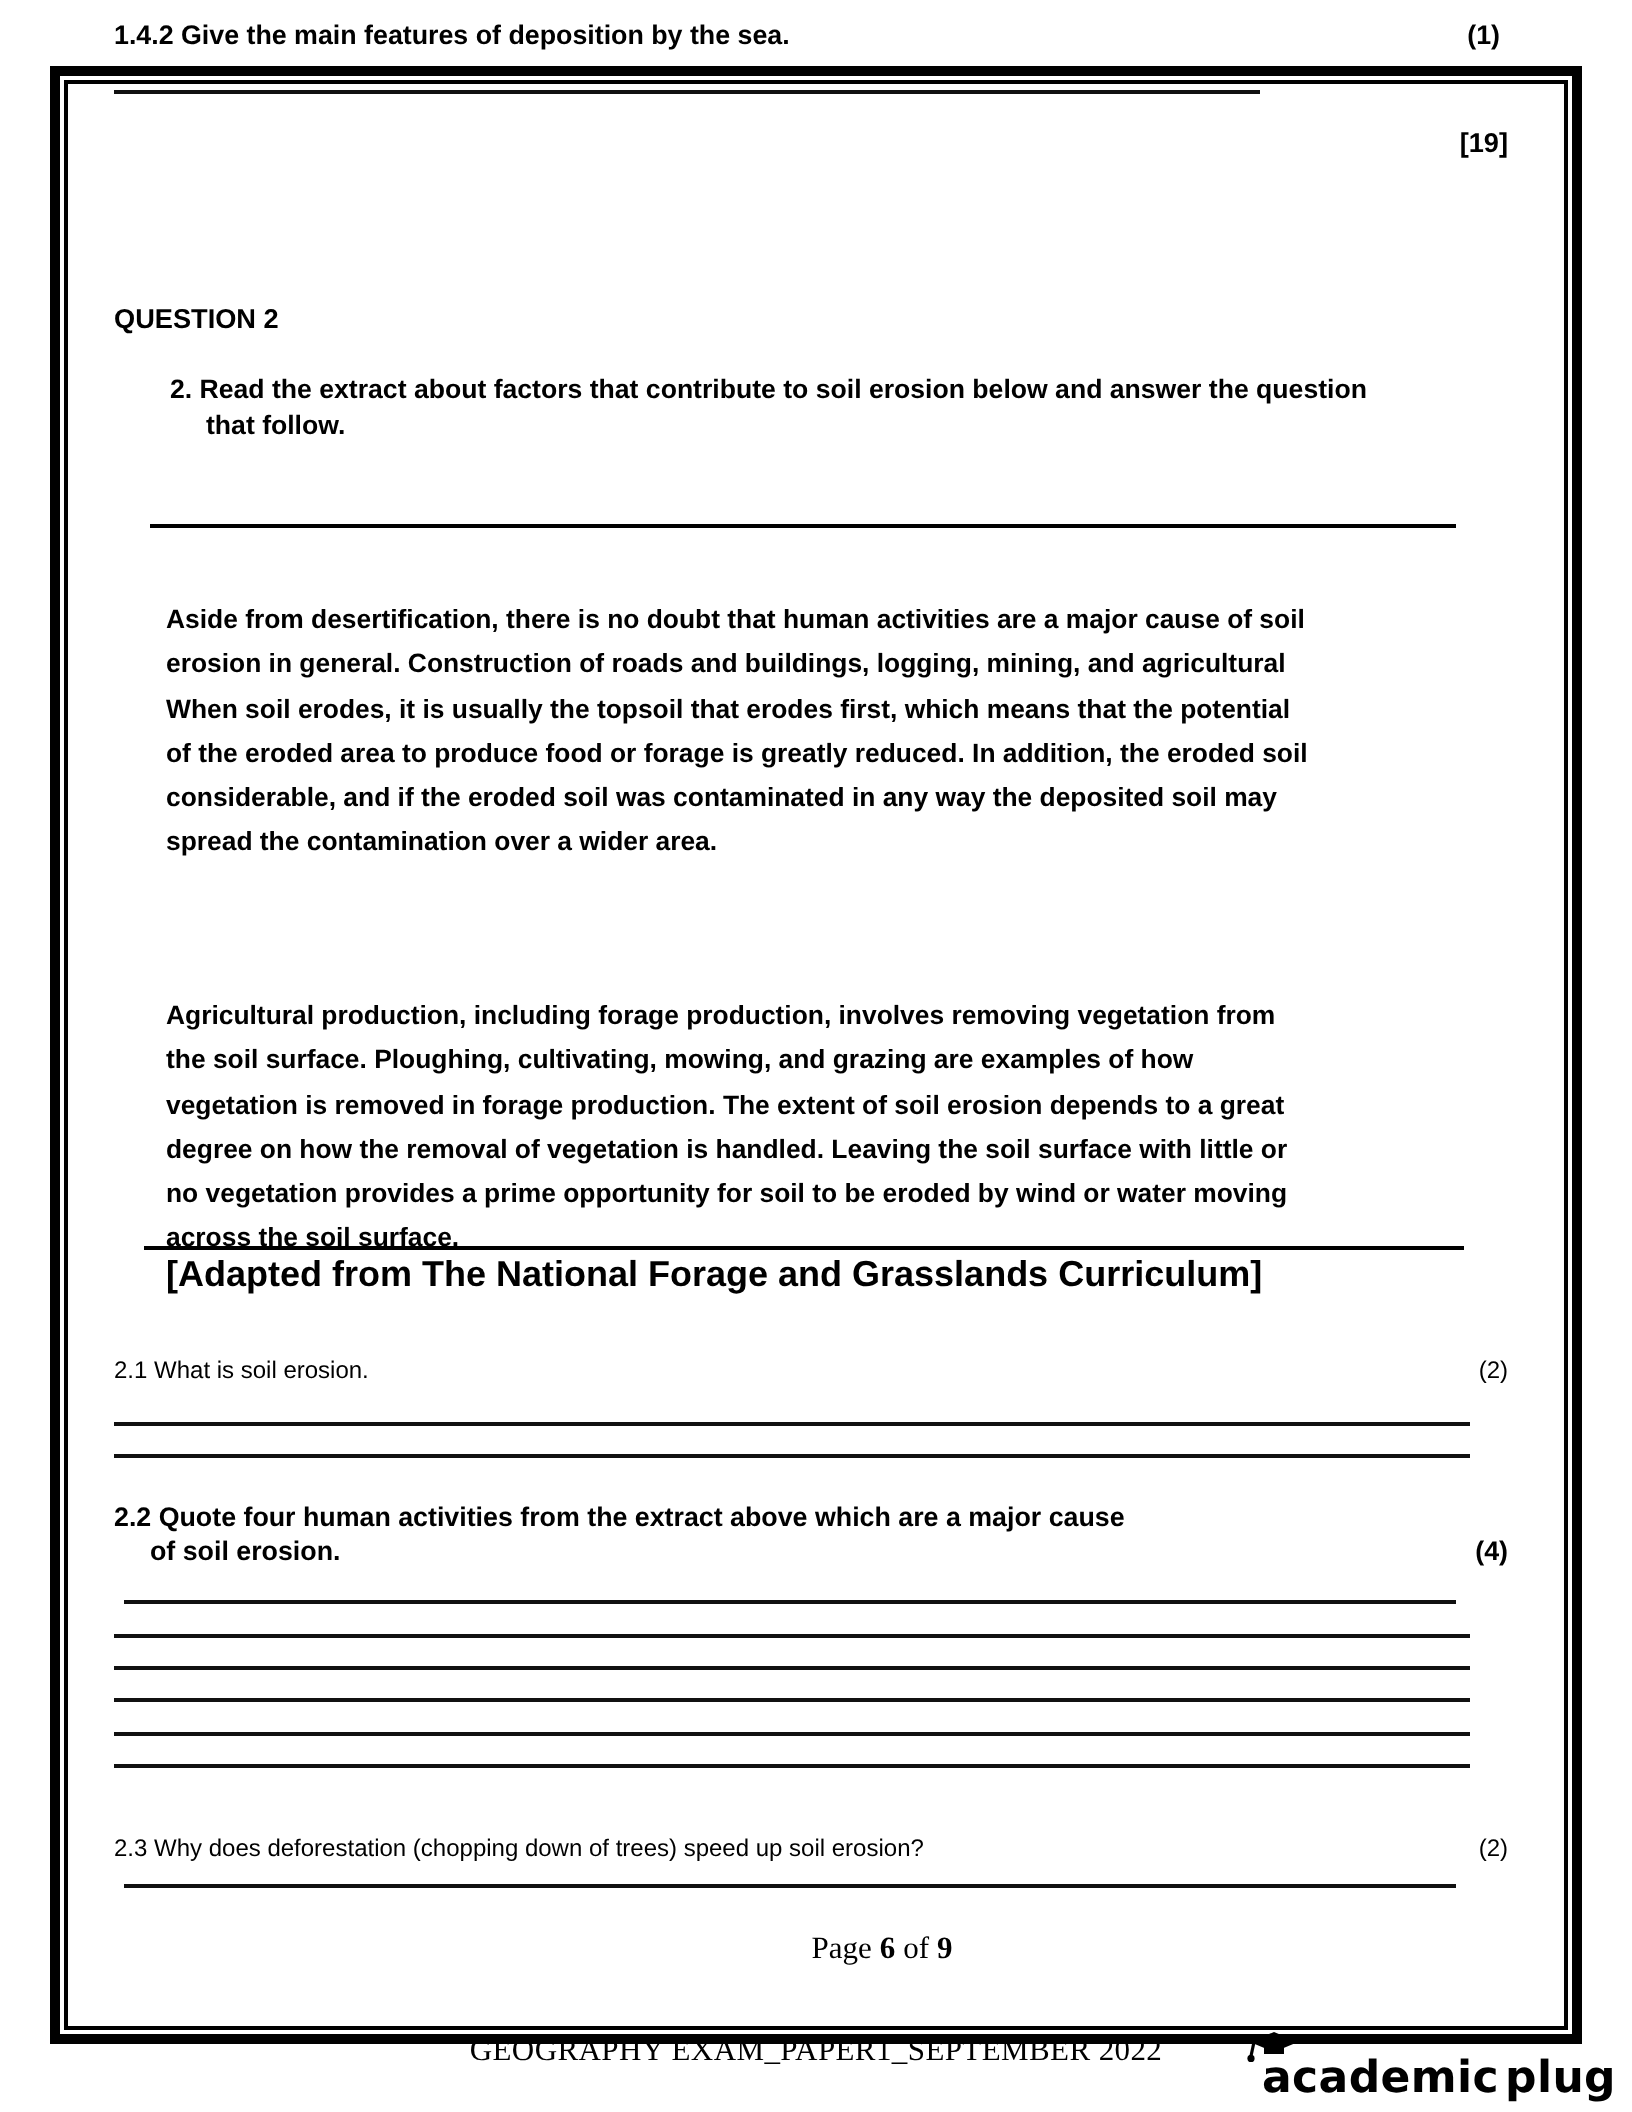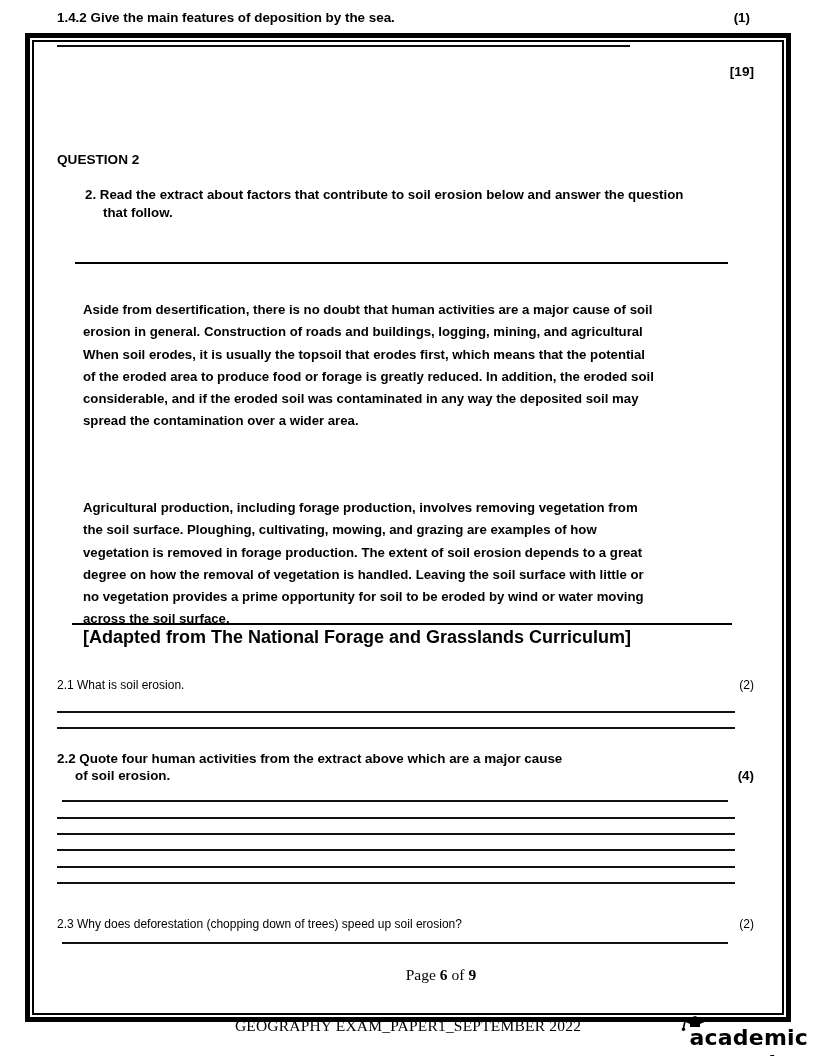--- a/index.html
+++ b/index.html
@@ -86,21 +86,21 @@
   .footer-title {
     top:943px; left:0; width:100%; text-align:center;
     font-family:"Liberation Serif", serif; font-size:15.5px; letter-spacing:0.2px;margin-top:32px;
   }
 
   
   .brand {
     position:absolute; right:8px; bottom:3px; height:28px;
     display:flex; align-items:flex-end;
     font-family:"DejaVu Sans", sans-serif; font-weight:bold;
-    font-size:22px; letter-spacing:0.2px; line-height:26px;flex-direction:column;
+    font-size:22px; letter-spacing:0.2px; line-height:26px;
   }
   .brand .word2 { margin-left:3px; }
   .brand .cap {
     position:absolute; left:-8px; top:-9px; width:26px; height:16px;
   }
 </style>
 </head>
 <body>
 
 <div class="top-q">1.4.2 Give the main features of deposition by the sea.</div>

